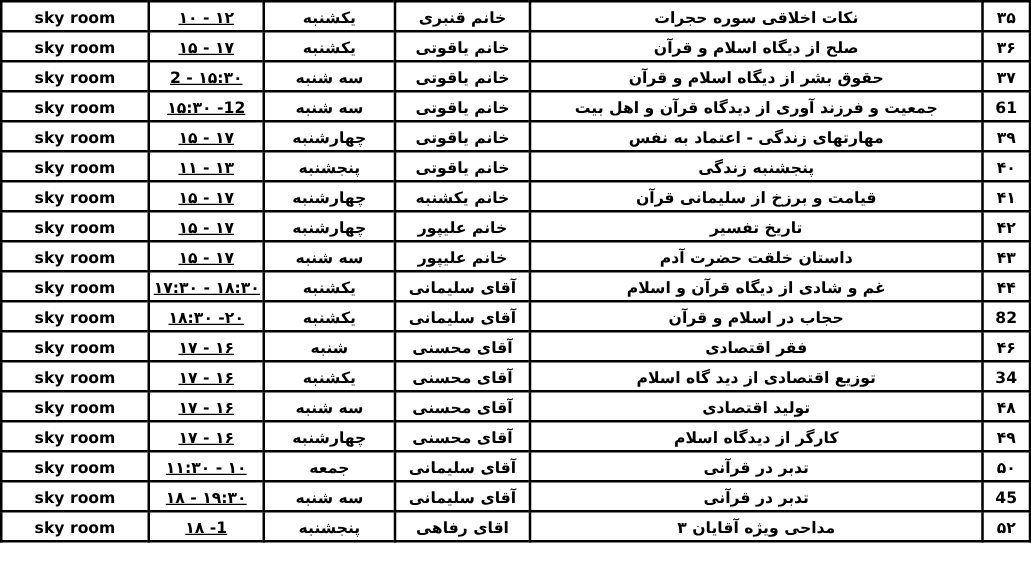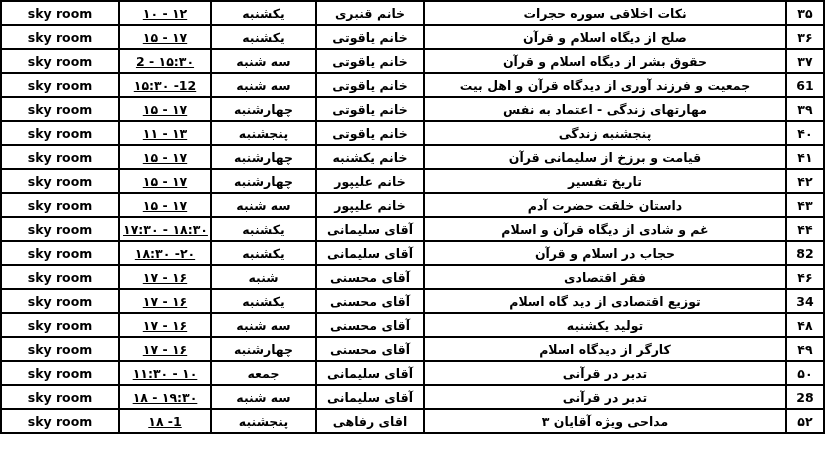--- a/index.html
+++ b/index.html
@@ -141,21 +141,21 @@
       <tr>
         <td class="cell-number">34</td>
         <td class="cell-topic">توزیع اقتصادی از دید گاه اسلام</td>
         <td class="cell-teacher">آقای محسنی</td>
         <td class="cell-day">یکشنبه</td>
         <td class="cell-time">۱۷ - ۱۶</td>
         <td class="cell-room">sky room</td>
       </tr>
       <tr>
         <td class="cell-number">۴۸</td>
-        <td class="cell-topic">تولید یکشنبه</td>
+        <td class="cell-topic">تولید اقتصادی</td>
         <td class="cell-teacher">آقای محسنی</td>
         <td class="cell-day">سه شنبه</td>
         <td class="cell-time">۱۷ - ۱۶</td>
         <td class="cell-room">sky room</td>
       </tr>
       <tr>
         <td class="cell-number">۴۹</td>
         <td class="cell-topic">کارگر از دیدگاه اسلام</td>
         <td class="cell-teacher">آقای محسنی</td>
         <td class="cell-day">چهارشنبه</td>
@@ -164,21 +164,21 @@
       </tr>
       <tr>
         <td class="cell-number">۵۰</td>
         <td class="cell-topic">تدبر در قرآنی</td>
         <td class="cell-teacher">آقای سلیمانی</td>
         <td class="cell-day">جمعه</td>
         <td class="cell-time">۱۱:۳۰ - ۱۰</td>
         <td class="cell-room">sky room</td>
       </tr>
       <tr>
-        <td class="cell-number">28</td>
+        <td class="cell-number">45</td>
         <td class="cell-topic">تدبر در قرآنی</td>
         <td class="cell-teacher">آقای سلیمانی</td>
         <td class="cell-day">سه شنبه</td>
         <td class="cell-time">۱۸ - ۱۹:۳۰</td>
         <td class="cell-room">sky room</td>
       </tr>
       <tr>
         <td class="cell-number">۵۲</td>
         <td class="cell-topic">مداحی ویژه آقایان ۳</td>
         <td class="cell-teacher">اقای رفاهی</td>

